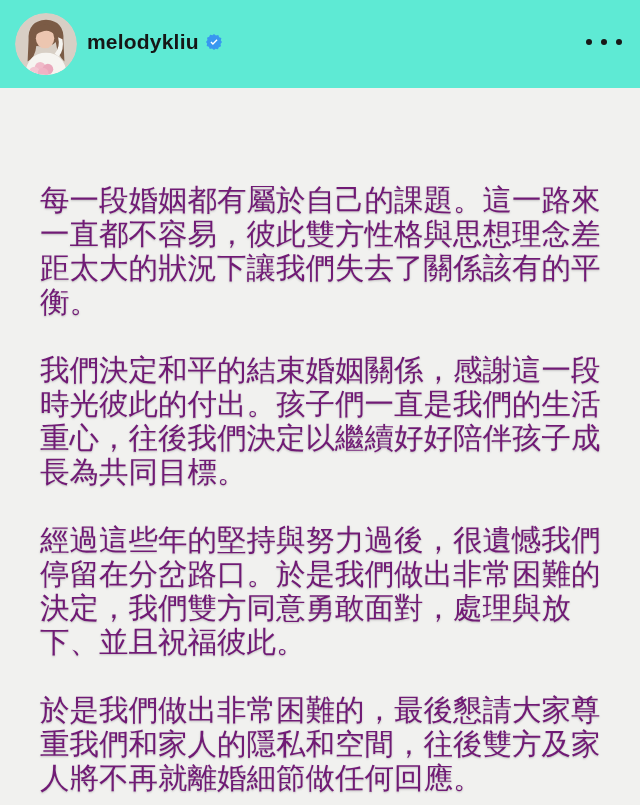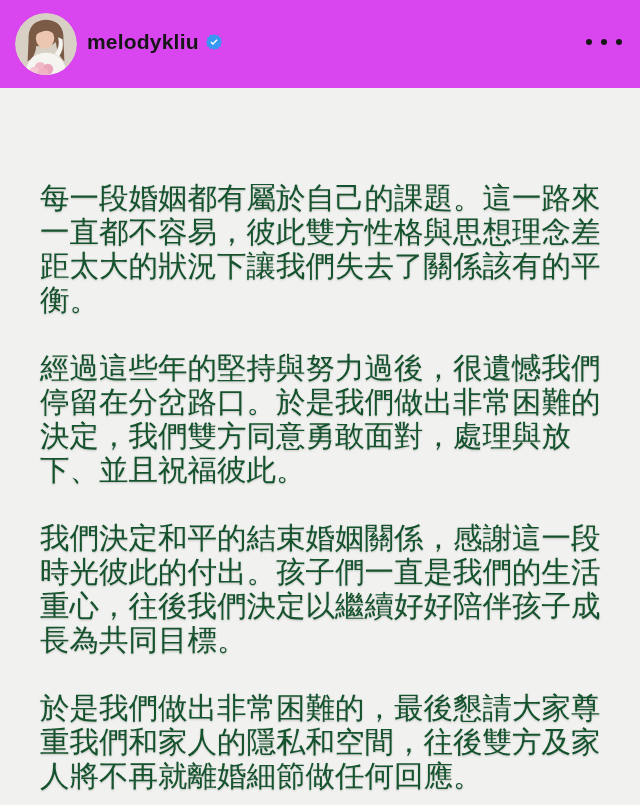--- a/index.html
+++ b/index.html
@@ -13,21 +13,21 @@
   }
   .post {
     width: 640px;
     height: 805px;
     display: flex;
     flex-direction: column;
   }
   
   .post-header {
     height: 88px;
-    background: #d946ef;
+    background: #5eead4;
     display: flex;
     align-items: center;
     padding: 0 16px 4px 15px;
     box-sizing: border-box;
     flex: 0 0 auto;
   }
   .avatar {
     width: 62px;
     height: 62px;
     border-radius: 50%;
@@ -75,24 +75,24 @@
     flex: 1 1 auto;
     background: #f1f1ef;
     box-sizing: border-box;
     padding: 95px 30px 0 40px;
   }
   .post-paragraph {
     margin: 0 0 34px 0;
     font-size: 29.5px;
     line-height: 34px;
     font-weight: 400;
-    color: #14532d;
+    color: #701a75;
     text-shadow: 0 1px 2px rgba(80, 80, 80, 0.30);
     white-space: pre-line;
-    font-family: Liberation Mono, monospace;
+    font-family: Liberation Serif, serif;
   }
 </style>
 </head>
 <body>
 
 <div class="post">
 
   <header class="post-header">
 
     <div class="avatar">
@@ -133,26 +133,26 @@
       <span class="more-dot"></span>
     </button>
 
   </header>
 
   <main class="post-body">
     <p class="post-paragraph">每一段婚姻都有屬於自己的課題。這一路來
 一直都不容易，彼此雙方性格與思想理念差
 距太大的狀況下讓我們失去了關係該有的平
 衡。</p>
+    <p class="post-paragraph">我們決定和平的結束婚姻關係，感謝這一段
+時光彼此的付出。孩子們一直是我們的生活
+重心，往後我們決定以繼續好好陪伴孩子成
+長為共同目標。</p>
     <p class="post-paragraph">經過這些年的堅持與努力過後，很遺憾我們
 停留在分岔路口。於是我們做出非常困難的
 決定，我們雙方同意勇敢面對，處理與放
 下、並且祝福彼此。</p>
-    <p class="post-paragraph">我們決定和平的結束婚姻關係，感謝這一段
-時光彼此的付出。孩子們一直是我們的生活
-重心，往後我們決定以繼續好好陪伴孩子成
-長為共同目標。</p>
     <p class="post-paragraph">於是我們做出非常困難的，最後懇請大家尊
 重我們和家人的隱私和空間，往後雙方及家
 人將不再就離婚細節做任何回應。</p>
   </main>
 
 </div>
 
 </body></html>

